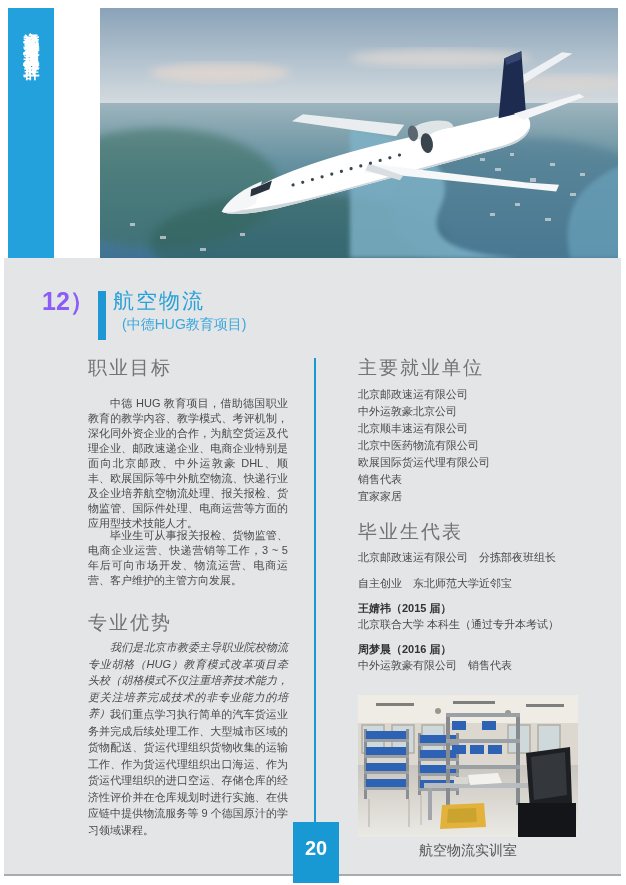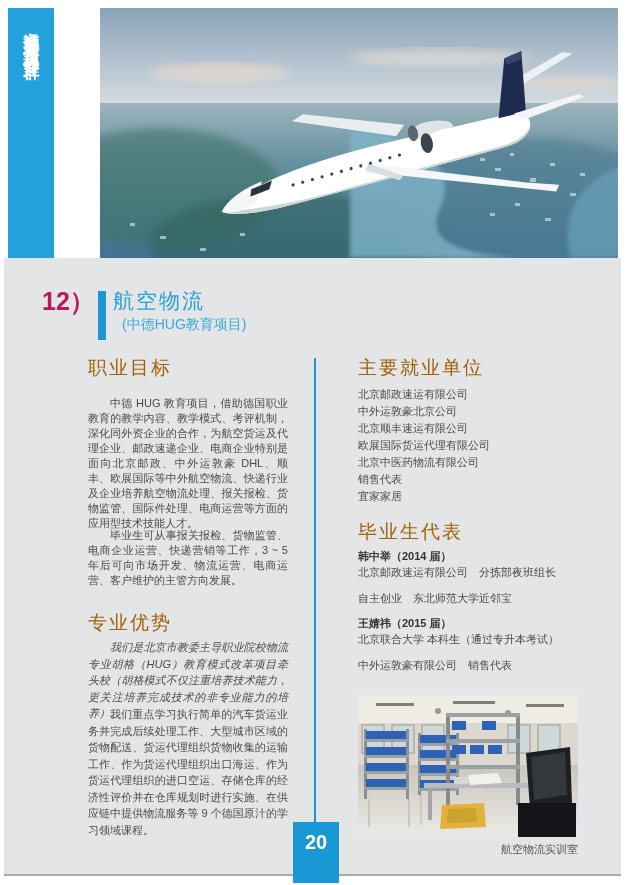--- a/index.html
+++ b/index.html
@@ -25,37 +25,37 @@
     letter-spacing:3px; padding-top:10px;
   }
   
   .hero {
     position:absolute; left:100px; top:8px; width:518px; height:250px;
     overflow:hidden; z-index:2;
   }
   
   .sec-number {
     position:absolute; left:42px; top:285px; width:56px;
-    font-size:25px; font-weight:bold; color:#be185d; z-index:4;
+    font-size:25px; font-weight:bold; color:#8b5cf6; z-index:4;
   }
   .sec-bar {
     position:absolute; left:98px; top:291px; width:8px; height:49px;
     background:#1f97d5; z-index:4;
   }
   .sec-title {
     position:absolute; left:113px; top:287px;
     font-size:21px; color:#2ba1d9; letter-spacing:2px; z-index:4;
   }
   .sec-subtitle {
     position:absolute; left:122px; top:316px;
     font-size:14px; color:#3aa7dc; z-index:4;
   }
   
   .h-red {
-    position:absolute; font-size:19px; color:#a16207;
+    position:absolute; font-size:19px; color:#737373;
     letter-spacing:2px; font-weight:normal; z-index:4;
   }
   .para {
     position:absolute; left:88px; width:200px;
     font-size:11px; line-height:15px; color:#4a4a4a;
     text-indent:2em; text-align:justify; z-index:4;
   }
   .para.adv { line-height:16.5px; }
   .divider {
     position:absolute; left:314px; top:358px; width:2px; height:465px;
@@ -67,28 +67,28 @@
   .grad-entry { margin-bottom:10px; }
   .grad-entry .g-name { font-size:11px; font-weight:bold; color:#333333; line-height:15px; }
   .grad-entry .g-detail { font-size:11px; color:#4a4a4a; line-height:16px; }
   
   .training {
     position:absolute; left:358px; top:695px; width:220px; height:142px;
     overflow:hidden; z-index:4; background:#ded9d2;
   }
   .training-caption {
     position:absolute; left:358px; top:842px; width:220px;
-    text-align:right; font-size:11px; color:#555555; z-index:4;
+    text-align:center; font-size:14px; color:#555555; z-index:4;
   }
   
   .page-box {
     position:absolute; left:293px; top:822px; width:46px; height:61px;
     background:#1899d3; z-index:5; color:#ffffff;
     font-size:20px; font-weight:bold; text-align:center;
-    padding-top:9px;
+    padding-top:15px;
   }
 </style>
 </head>
 <body>
 
 <div class="gray-panel"></div>
 
 <div class="sidebar-tab">
   <span>交通管理与信息工程专业群</span>
 </div>
@@ -199,40 +199,40 @@
 <p class="para adv" style="top:639px;font-style:italic;">我们是北京市教委主导职业院校物流专业胡格（HUG）教育模式改革项目牵头校（胡格模式不仅注重培养技术能力，更关注培养完成技术的非专业能力的培养）。</p>
 <p class="para adv" style="top:706px;">我们重点学习执行简单的汽车货运业务并完成后续处理工作、大型城市区域的货物配送、货运代理组织货物收集的运输工作、作为货运代理组织出口海运、作为货运代理组织的进口空运、存储仓库的经济性评价并在仓库规划时进行实施、在供应链中提供物流服务等 9 个德国原汁的学习领域课程。</p>
 
 <div class="divider"></div>
 
 <h2 class="h-red" style="left:358px; top:355px;text-align:right;">主要就业单位</h2>
 <div class="employer-list">
   <div>北京邮政速运有限公司</div>
   <div>中外运敦豪北京公司</div>
   <div>北京顺丰速运有限公司</div>
+  <div>北京中医药物流有限公司</div>
   <div>欧展国际货运代理有限公司</div>
-  <div>北京中医药物流有限公司</div>
   <div>销售代表</div>
   <div>宜家家居</div>
 </div>
 
 <h2 class="h-red" style="left:358px; top:519px;">毕业生代表</h2>
 <div class="grad-list">
   <div class="grad-entry">
-    <div class="g-name">韩中举（2014 届）</div>
     <div class="g-detail">北京邮政速运有限公司　分拣部夜班组长</div>
   </div>
   <div class="grad-entry">
     <div class="g-detail">自主创业　东北师范大学近邻宝</div>
   </div>
   <div class="grad-entry">
     <div class="g-name">王婧祎（2015 届）</div>
     <div class="g-detail">北京联合大学 本科生（通过专升本考试）</div>
   </div>
   <div class="grad-entry">
+    <div class="g-name">周梦晨（2016 届）</div>
     <div class="g-detail">中外运敦豪有限公司　销售代表</div>
   </div>
 </div>
 
 <div class="training">
   <svg width="220" height="142" viewBox="0 0 220 142">
     <defs>
       <linearGradient id="floor" x1="0" y1="0" x2="0" y2="1">
         <stop offset="0" stop-color="#c9c6bf"></stop>
         <stop offset="1" stop-color="#eceae5"></stop>

